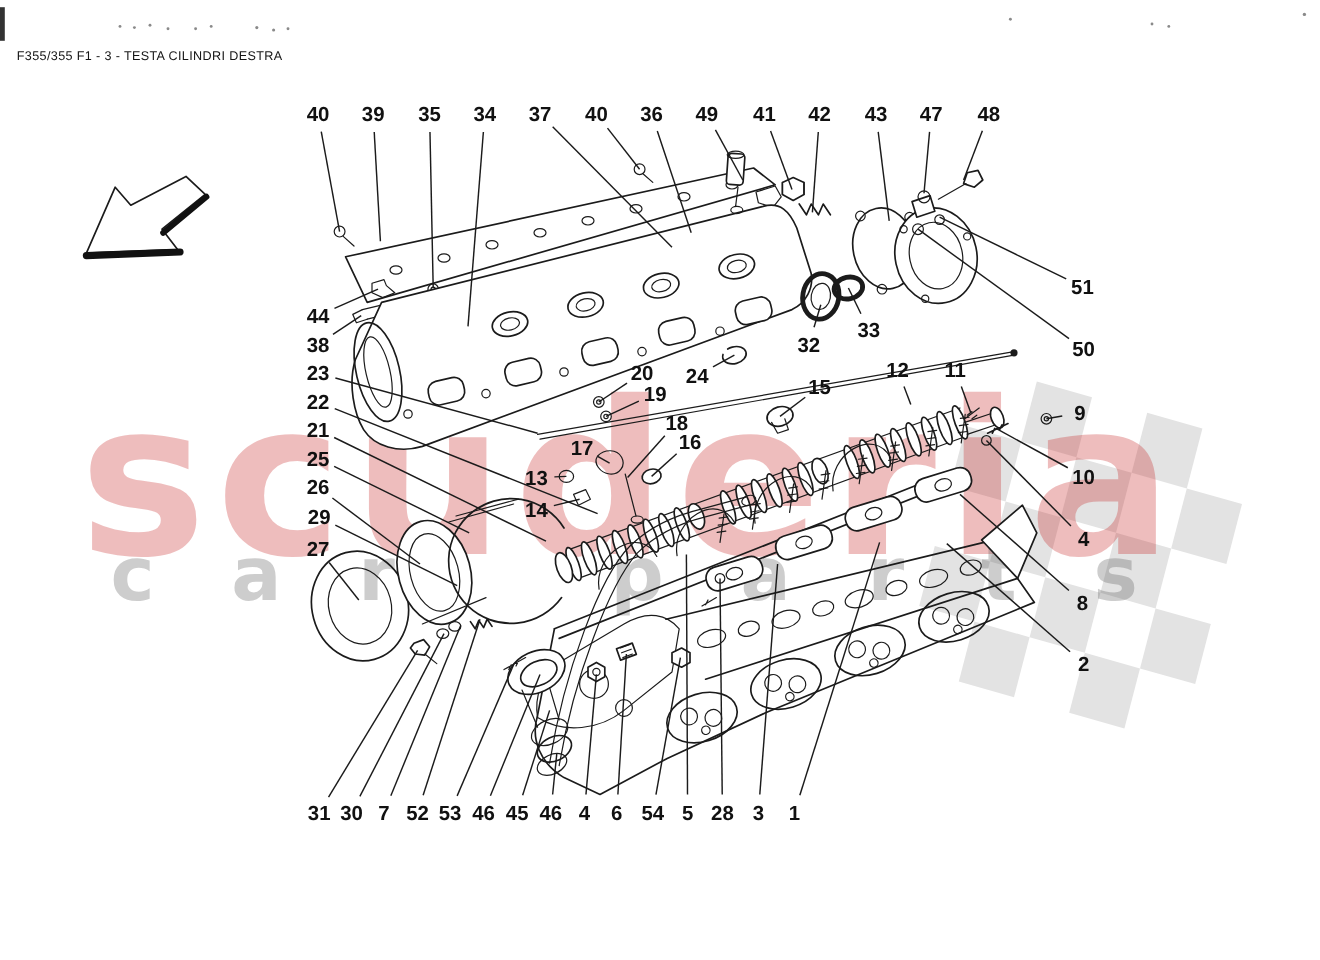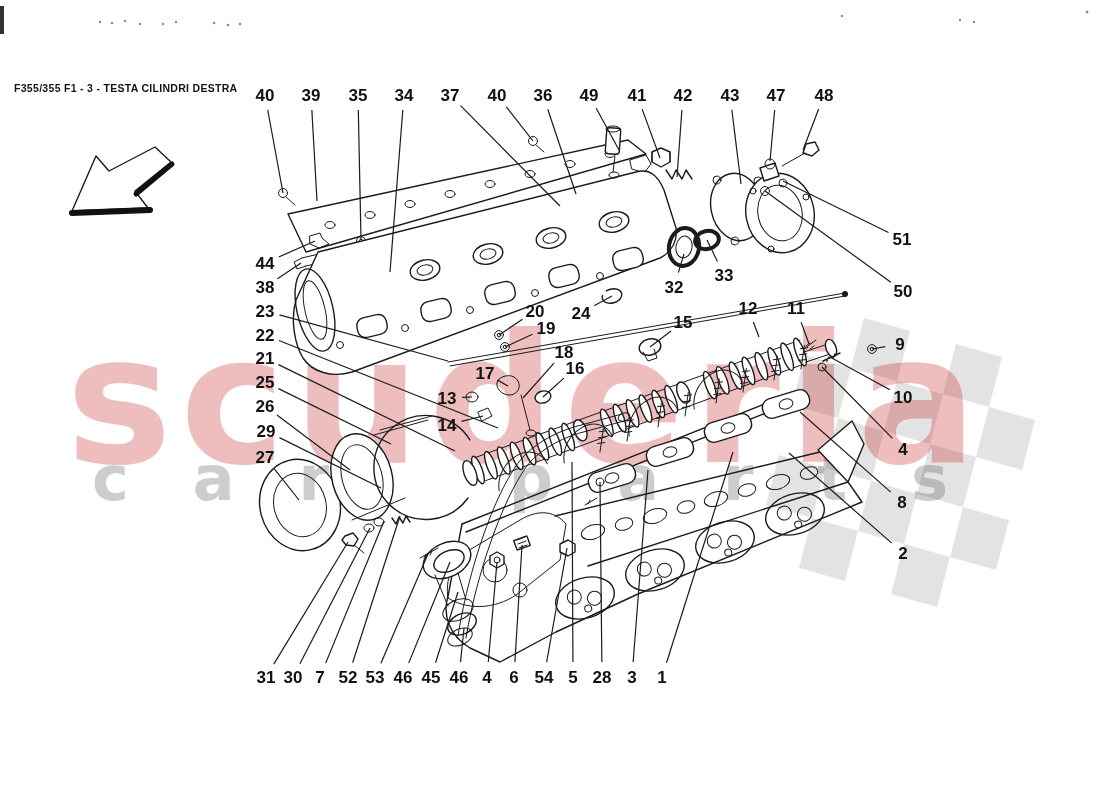--- a/index.html
+++ b/index.html
@@ -1,19 +1,19 @@
 <!DOCTYPE html>
 <html><head>
 <meta charset="utf-8">
 <style>
   html,body{margin:0;padding:0;background:#ffffff;}
   #stage{position:relative;width:1100px;height:800px;background:#ffffff;overflow:hidden;
          font-family:"Liberation Sans",sans-serif;}
-  #page-title{position:absolute;left:14px;top:41px;font-size:10.5px;font-weight:bold;
-              color:#151515;letter-spacing:.3px;white-space:nowrap;margin-top:41px;}
+  #page-title{position:absolute;left:14px;top:41px;font-size:10.5px;font-weight:normal;
+              color:#151515;letter-spacing:.3px;white-space:nowrap;}
   svg{position:absolute;left:0;top:0;}
   .ink{stroke:#1b1b1b;fill:none;stroke-width:1.4;stroke-linejoin:round;stroke-linecap:round;}
   .inkf{stroke:#1b1b1b;fill:#ffffff;stroke-width:1.4;stroke-linejoin:round;}
   .thin{stroke-width:1;}
   .thick{stroke-width:4;}
   .dark{fill:#1b1b1b;stroke:none;}
   .wm1{font-family:"DejaVu Sans",sans-serif;font-weight:bold;font-size:178px;
        letter-spacing:8px;fill:rgba(200,35,35,0.30);}
   .wm2{font-family:"DejaVu Sans",sans-serif;font-weight:bold;font-size:62px;
        letter-spacing:64px;word-spacing:30px;fill:rgba(90,90,90,0.30);}

